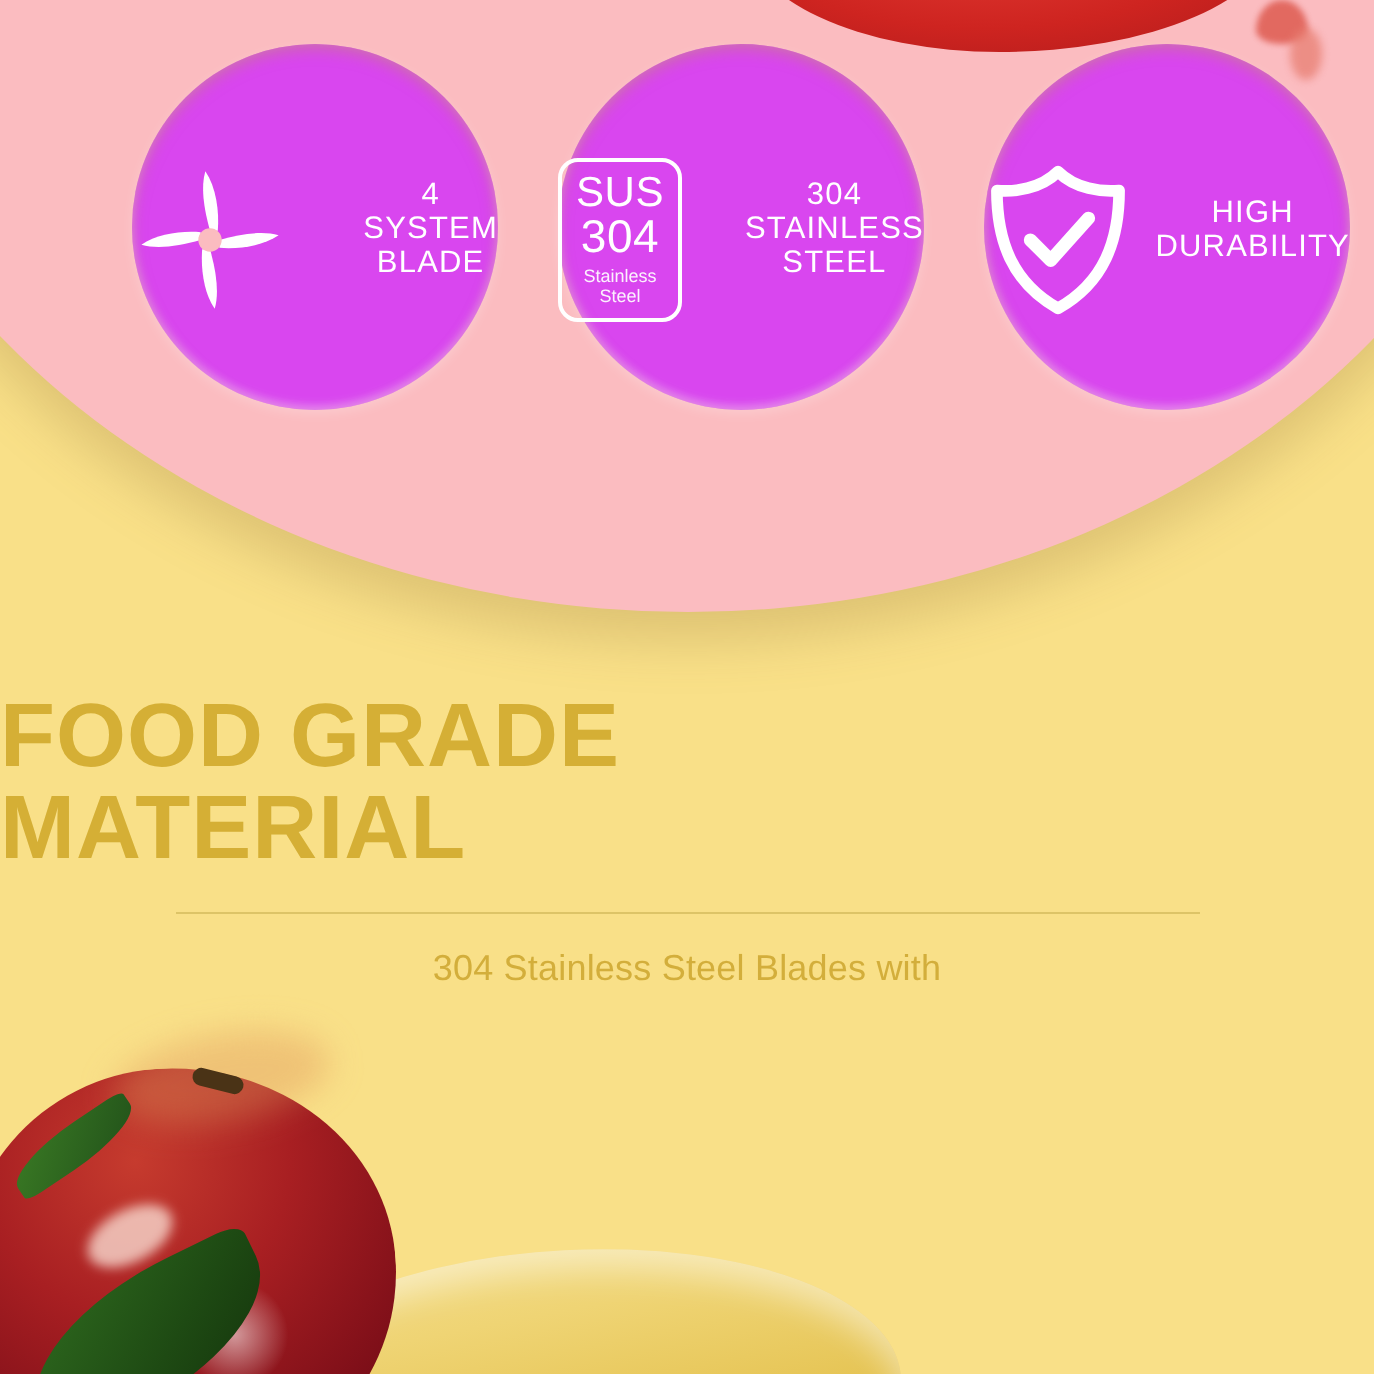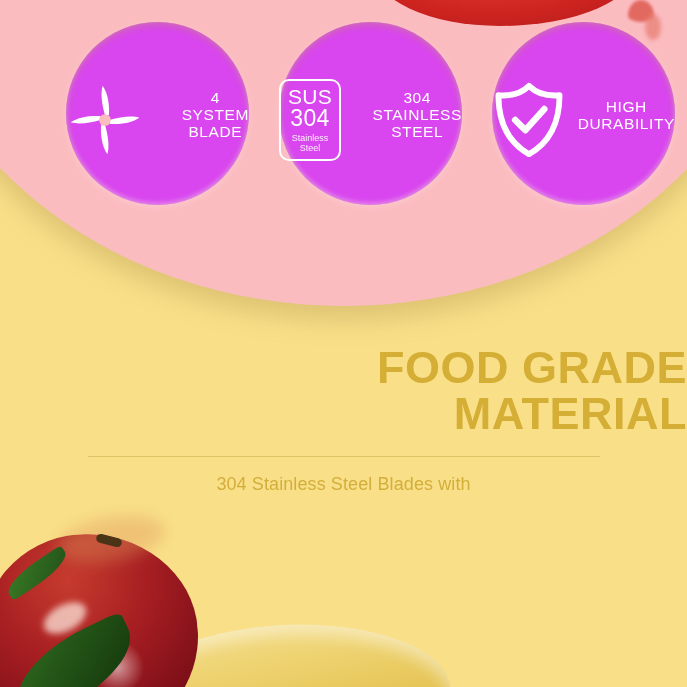--- a/index.html
+++ b/index.html
@@ -233,21 +233,21 @@
   .sus-l2 { font-size: 23px; font-weight: 400; line-height: 23px; letter-spacing: .3px; }
   .sus-l3 { font-size: 9px; line-height: 10px; margin-top: 3px; opacity: .92; }
   .sus-l4 { font-size: 9px; line-height: 10px; opacity: .92; }
 
   
   .headline {
     position: absolute;
     left: 0;
     top: 345px;
     width: 687px;
-    text-align: right;
+    text-align: left;
     color: #D5AF35;
     font-size: 45px;
     line-height: 46px;
     font-weight: 700;
     letter-spacing: .5px;
   }
   .headline .l2 { display: block; }
 
   .divider {
     position: absolute;

